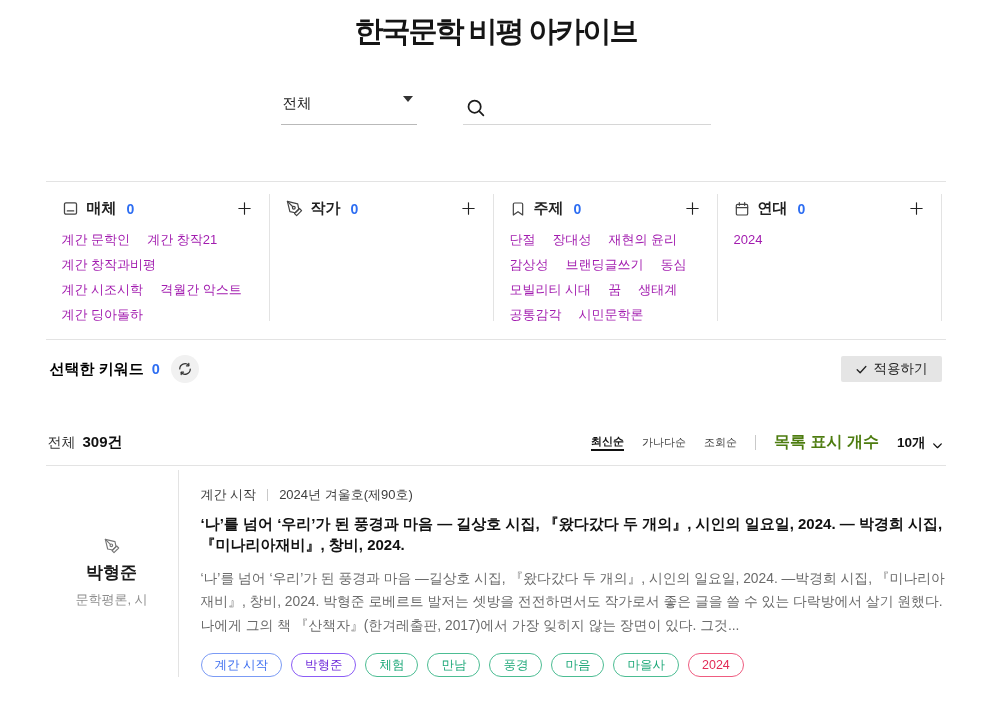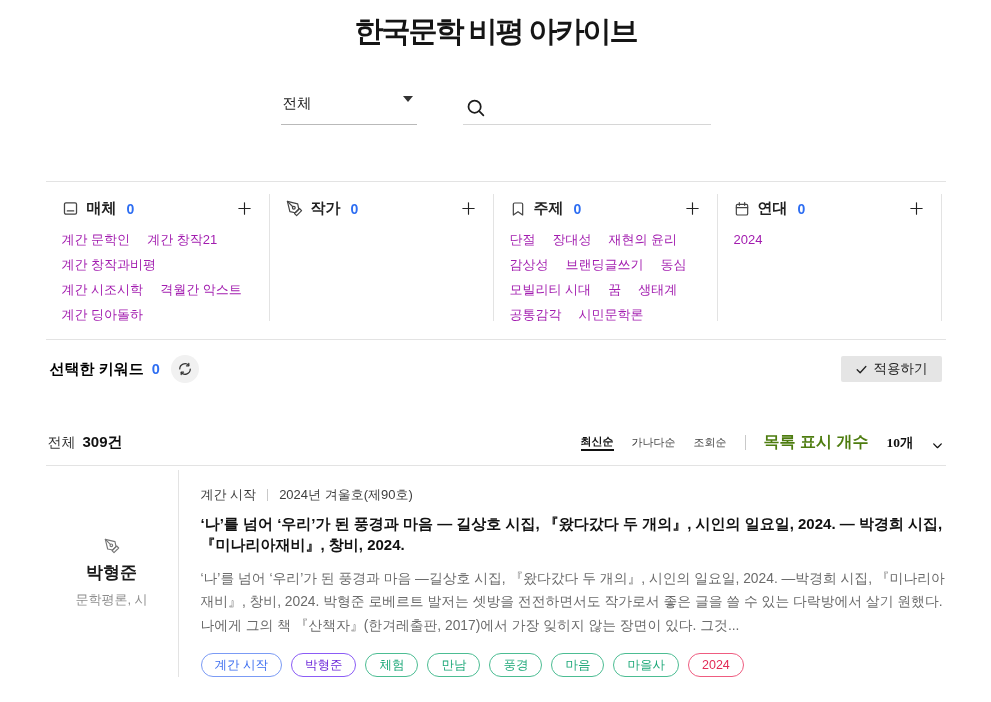--- a/index.html
+++ b/index.html
@@ -37,21 +37,21 @@
   .apply-btn { margin-left:auto; background:#e5e5e5; border:0; border-radius:2px; padding:4px 14px; font-size:13.5px; color:#222; cursor:pointer; display:flex; align-items:center; gap:6px; font-family:inherit; }
 
   .resultsbar { display:flex; align-items:center; margin-top:35px; padding:0 2px 12px 2px; }
   .total-label { font-size:14px; color:#333; }
   .total-count { font-size:15px; font-weight:700; color:#111; margin-left:7px; }
   .sorts { margin-left:auto; display:flex; align-items:center; gap:18px; }
   .sort { font-size:11px; color:#444; cursor:pointer; }
   .sort.active { font-weight:700; color:#111; border-bottom:2px solid #111; }
   .vsep { width:1px; height:15px; background:#c9c9c9; }
   .psize-label { font-size:16px; font-weight:600; color:#4d7c0f; }
-  .psize { display:flex; align-items:flex-end; gap:17px; cursor:pointer;font-family:Liberation Serif, serif; }
+  .psize { display:flex; align-items:flex-end; gap:5px; cursor:pointer; }
   .psize-value { font-size:13.5px; font-weight:600; color:#111; }
 
   .item { display:flex; padding:4px 0 0 0; }
   .item-author { width:133px; flex:0 0 133px; border-right:1px solid #e3e3e3; display:flex; flex-direction:column; align-items:center; justify-content:center; gap:7px; padding:10px 0; }
   .author-pen { color:#777; }
   .author-name { font-size:17px; font-weight:700; color:#1a1a1a; cursor:pointer; }
   .author-role { font-size:13px; color:#8d8d8d; }
   .item-body { flex:1; padding:16px 0 0 22px; }
   .item-meta { display:flex; align-items:center; gap:11px; font-size:13px; color:#3d3d3d; }
   .meta-sep { width:1px; height:12px; background:#c9c9c9; }

